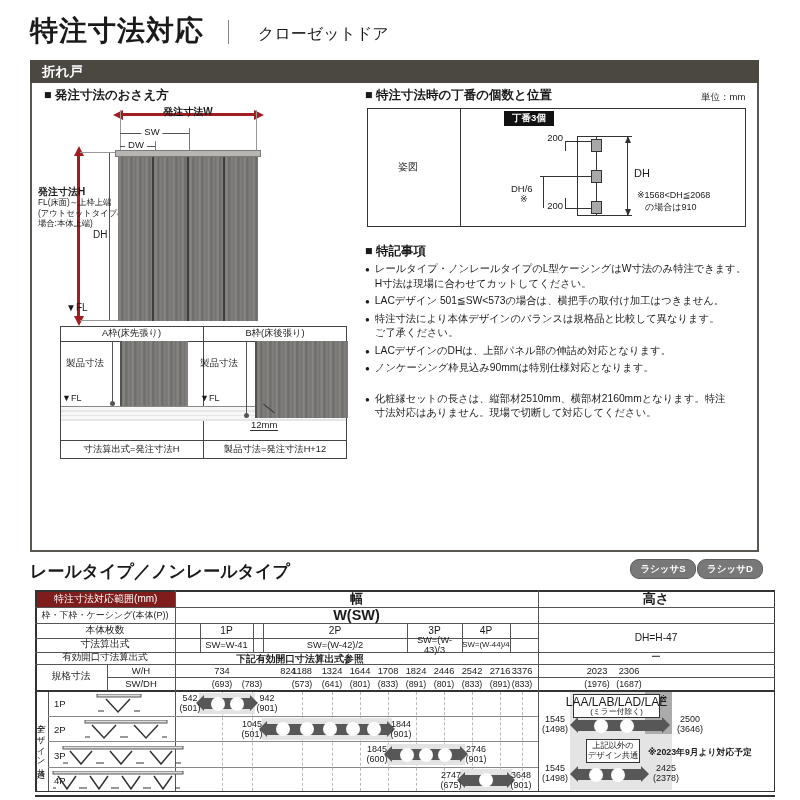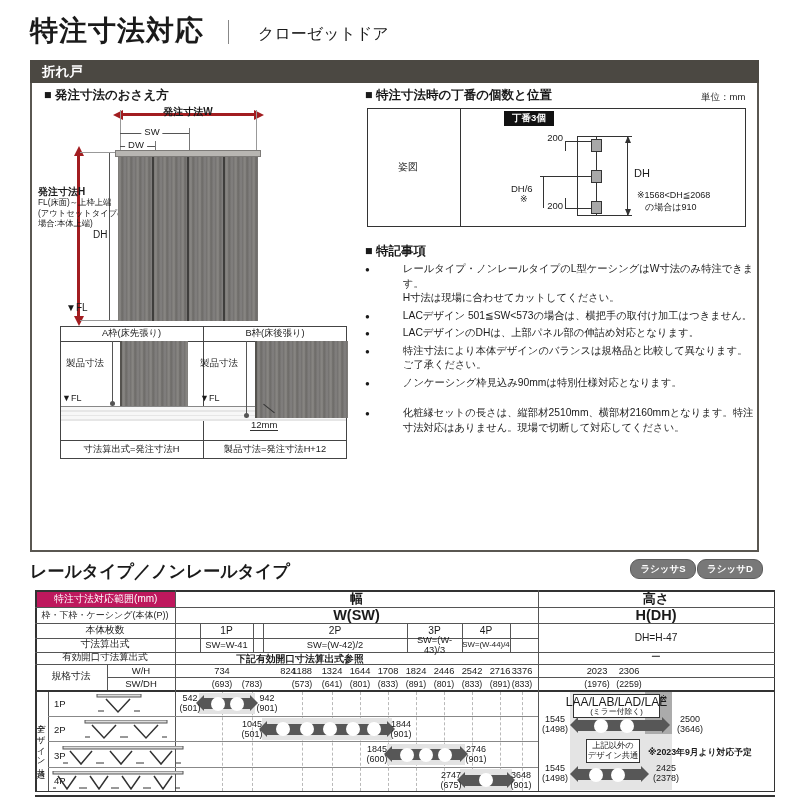--- a/index.html
+++ b/index.html
@@ -18,21 +18,21 @@
   
   .bar{position:absolute;height:11px;background:#575757;}
   .bar:before{content:"";position:absolute;left:-8px;top:-3px;border-top:8.5px solid transparent;border-bottom:8.5px solid transparent;border-right:8px solid #575757;}
   .bar:after{content:"";position:absolute;right:-8px;top:-3px;border-top:8.5px solid transparent;border-bottom:8.5px solid transparent;border-left:8px solid #575757;}
   .bc{position:absolute;top:-1.5px;width:14px;height:14px;background:#fff;border-radius:50%;}
   .grid{position:absolute;width:0;border-left:1px dashed #b9b9b9;}
   .wood{background:repeating-linear-gradient(90deg,#7a7875 0px,#8a8885 2px,#6c6a67 4px,#838180 7px,#716f6d 9px);}
   .rlab{font-size:9px;line-height:10px;text-align:center;position:absolute;}
   .note-item{display:flex;margin-bottom:3px;}
   .note-item:before{content:"●";font-size:8px;margin:3px 5px 0 0;flex:0 0 auto;}
-  .note-item .nt{font-size:10.3px;line-height:14.5px;margin-left:28px;}
+  .note-item .nt{font-size:10.3px;line-height:14.5px;}
   .gap-before{margin-top:16px;}
   .tag{position:absolute;width:64px;height:18px;background:#787878;border:1.5px solid #5d5d5d;border-radius:9px;
        color:#fff;font-size:9.5px;font-weight:bold;display:flex;align-items:center;justify-content:center;}
 </style>
 </head>
 <body>
 
 <div class="page">
 
   <div class="t" style="left:30px;top:12px;font-size:28px;font-weight:bold;letter-spacing:1px;">特注寸法対応</div>
@@ -152,25 +152,25 @@
   <div class="t" style="left:365px;top:243px;font-size:12.5px;font-weight:bold;">■ 特記事項</div>
   <div class="abs" style="left:365px;top:262px;width:392px;">
     <div class="note-item">
         <span class="nt pre">レールタイプ・ノンレールタイプのL型ケーシングはW寸法のみ特注できます。
 H寸法は現場に合わせてカットしてください。</span>
       </div>
     <div class="note-item">
         <span class="nt pre">LACデザイン 501≦SW&lt;573の場合は、横把手の取付け加工はつきません。</span>
       </div>
     <div class="note-item">
-        <span class="nt pre">LACデザインのDHは、上部パネル部の伸詰め対応となります。</span>
-      </div>
-    <div class="note-item">
         <span class="nt pre">特注寸法により本体デザインのバランスは規格品と比較して異なります。
 ご了承ください。</span>
+      </div>
+    <div class="note-item">
+        <span class="nt pre">LACデザインのDHは、上部パネル部の伸詰め対応となります。</span>
       </div>
     <div class="note-item">
         <span class="nt pre">ノンケーシング枠見込み90mmは特別仕様対応となります。</span>
       </div>
     <div class="note-item gap-before">
         <span class="nt pre">化粧縁セットの長さは、縦部材2510mm、横部材2160mmとなります。特注
 寸法対応はありません。現場で切断して対応してください。</span>
       </div>
   </div>
 
@@ -201,26 +201,25 @@
   <div class="vl" style="left:253px;top:623px;height:29px;"></div>
   <div class="vl" style="left:263px;top:623px;height:29px;"></div>
   <div class="vl" style="left:407px;top:623px;height:29px;"></div>
   <div class="vl" style="left:462px;top:623px;height:29px;"></div>
   <div class="vl" style="left:510px;top:623px;height:29px;"></div>
 
   <div class="hl" style="left:48px;top:715.5px;width:490px;background:#888;"></div>
   <div class="hl" style="left:48px;top:741px;width:490px;background:#888;"></div>
   <div class="hl" style="left:48px;top:766.5px;width:490px;background:#888;"></div>
 
-  <div class="abs ctr" style="left:36.5px;top:591.5px;width:138.5px;height:15.5px;background:#be185d;color:#fff;font-size:10px;">特注寸法対応範囲(mm)</div>
+  <div class="abs ctr" style="left:36.5px;top:591.5px;width:138.5px;height:15.5px;background:#7f1d1d;color:#fff;font-size:10px;">特注寸法対応範囲(mm)</div>
   <div class="abs ctr" style="left:175px;top:590px;width:363px;height:17px;font-size:13px;font-weight:bold;">幅</div>
   <div class="abs ctr" style="left:538px;top:590px;width:236px;height:17px;font-size:13px;font-weight:bold;">高さ</div>
   <div class="abs ctr" style="left:35px;top:607px;width:140px;height:16px;font-size:9px;">枠・下枠・ケーシング(本体(P))</div>
   <div class="abs ctr" style="left:175px;top:607px;width:363px;height:16px;font-size:14.5px;font-weight:bold;">W(SW)</div>
-  <div class="abs ctr" style="left:538px;top:607px;width:236px;height:16px;font-size:14.5px;font-weight:bold;">H(DH)</div>
 
   <div class="abs ctr" style="left:35px;top:623px;width:140px;height:14.5px;font-size:9.8px;">本体枚数</div>
   <div class="abs ctr" style="left:200px;top:623px;width:53px;height:14.5px;font-size:10.2px;">1P</div>
   <div class="abs ctr" style="left:263px;top:623px;width:144px;height:14.5px;font-size:10.2px;">2P</div>
   <div class="abs ctr" style="left:407px;top:623px;width:55px;height:14.5px;font-size:10.2px;">3P</div>
   <div class="abs ctr" style="left:462px;top:623px;width:48px;height:14.5px;font-size:10.2px;">4P</div>
   <div class="abs ctr" style="left:538px;top:623px;width:236px;height:29px;font-size:10.2px;">DH=H-47</div>
 
   <div class="abs ctr" style="left:35px;top:637.5px;width:140px;height:14.5px;font-size:9.8px;">寸法算出式</div>
   <div class="abs ctr" style="left:200px;top:637.5px;width:53px;height:14.5px;font-size:9.3px;">SW=W-41</div>
@@ -257,21 +256,21 @@
     <span class="t" style="left:302px;top:679px;transform:translateX(-50%);font-size:8.8px;">(573)</span>
     <span class="t" style="left:332px;top:679px;transform:translateX(-50%);font-size:8.8px;">(641)</span>
     <span class="t" style="left:360px;top:679px;transform:translateX(-50%);font-size:8.8px;">(801)</span>
     <span class="t" style="left:388px;top:679px;transform:translateX(-50%);font-size:8.8px;">(833)</span>
     <span class="t" style="left:416px;top:679px;transform:translateX(-50%);font-size:8.8px;">(891)</span>
     <span class="t" style="left:444px;top:679px;transform:translateX(-50%);font-size:8.8px;">(801)</span>
     <span class="t" style="left:472px;top:679px;transform:translateX(-50%);font-size:8.8px;">(833)</span>
     <span class="t" style="left:500px;top:679px;transform:translateX(-50%);font-size:8.8px;">(891)</span>
     <span class="t" style="left:522px;top:679px;transform:translateX(-50%);font-size:8.8px;">(833)</span>
     <span class="t" style="left:597px;top:679px;transform:translateX(-50%);font-size:8.8px;">(1976)</span>
-    <span class="t" style="left:629px;top:679px;transform:translateX(-50%);font-size:8.8px;">(2259)</span>
+    <span class="t" style="left:629px;top:679px;transform:translateX(-50%);font-size:8.8px;">(1687)</span>
   </div>
 
   <div class="abs ctr" style="left:35px;top:691px;width:13px;height:99px;writing-mode:vertical-rl;font-size:8.5px;letter-spacing:1px;">全デザイン共通</div>
 
   <div class="grid" style="left:222px;top:691.5px;height:99px;"></div>
   <div class="grid" style="left:252px;top:691.5px;height:99px;"></div>
   <div class="grid" style="left:302px;top:691.5px;height:99px;"></div>
   <div class="grid" style="left:332px;top:691.5px;height:99px;"></div>
   <div class="grid" style="left:360px;top:691.5px;height:99px;"></div>
   <div class="grid" style="left:388px;top:691.5px;height:99px;"></div>

